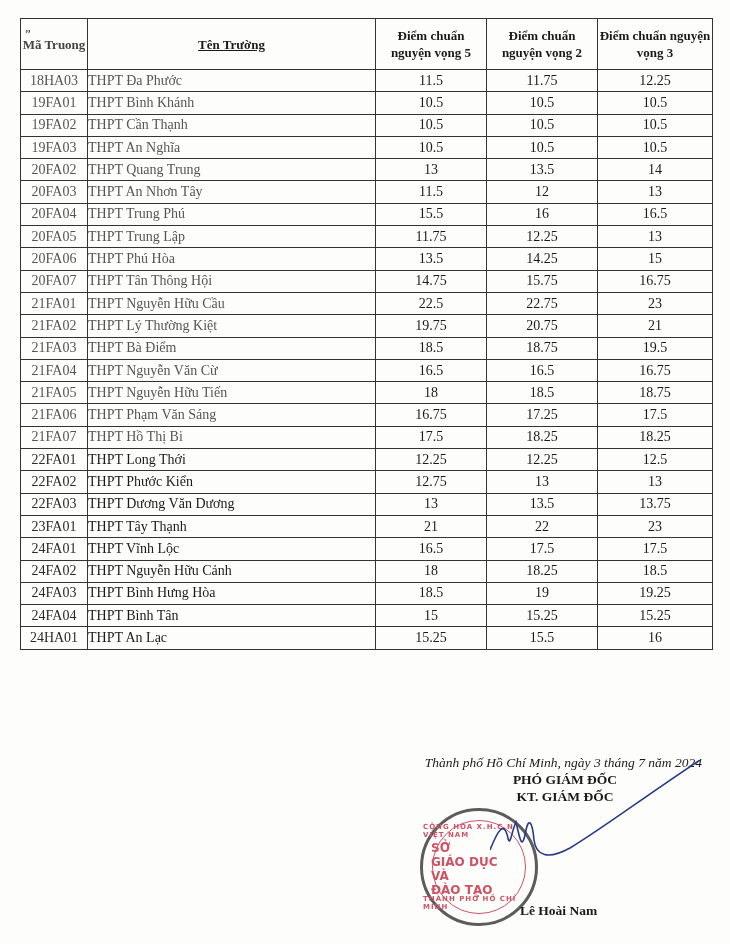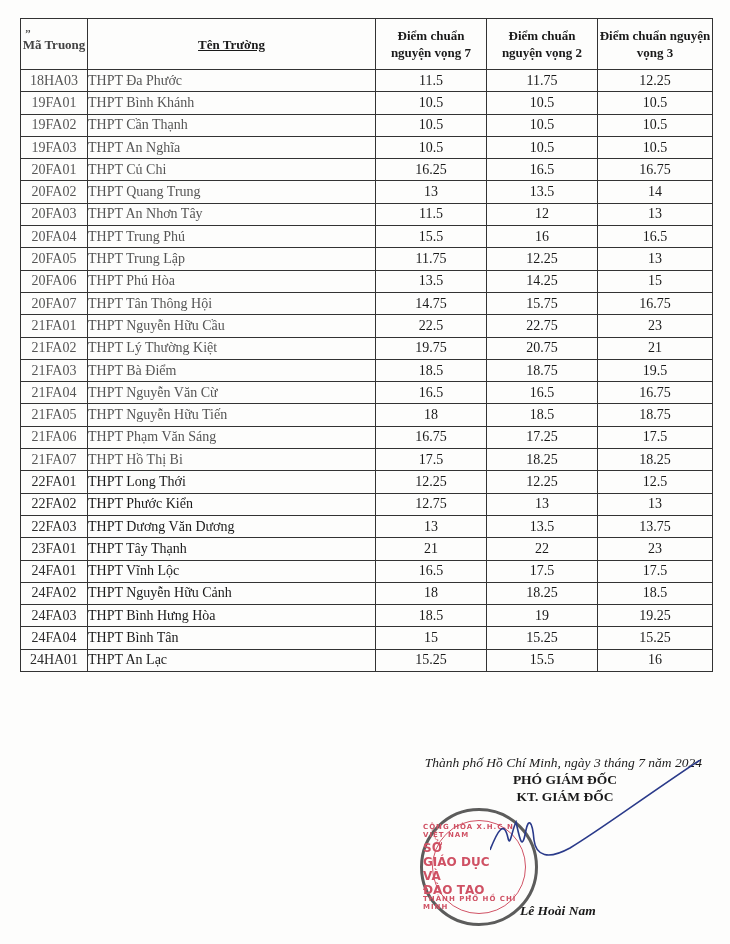--- a/index.html
+++ b/index.html
@@ -139,56 +139,56 @@
       left: 0; right: 0; bottom: 12px;
       font-size: 7px;
       letter-spacing: 1px;
       margin-top: 8px;
     }
     .stamp .center {
       position: absolute;
       left: 0; right: 0; top: 30px;
       font-size: 12px;
       line-height: 14px;
+      padding-left: 8px;
     }
     .signature {
       position: absolute;
       left: 490px;
       top: 760px;
       width: 220px;
       height: 130px;
     }
     .signer {
       position: absolute;
       left: 520px;
       top: 903px;
       font-weight: bold;
       font-size: 13.5px;
       color: #1a1a1a;
-      font-style: italic;
     }
   </style>
 </head>
 <body>
 
 <div class="page">
 
   <table class="scores">
     <colgroup>
       <col class="c-code">
         <col class="c-name">
         <col class="c-s1">
         <col class="c-s2">
         <col class="c-s3">
     </colgroup>
     <thead>
       <tr>
         <th class="h-code"><span class="mark">’’</span><span>Mã Truong</span></th>
         <th class="h-name">Tên Trường</th>
-        <th>Điểm chuẩn nguyện vọng 7</th>
+        <th>Điểm chuẩn nguyện vọng 5</th>
         <th>Điểm chuẩn nguyện vọng 2</th>
         <th>Điểm chuẩn nguyện vọng 3</th>
       </tr>
     </thead>
     <tbody id="rows">
         <tr>
           <td class="code">18HA03</td>
           <td class="name">THPT Đa Phước</td>
           <td class="num">11.5</td>
           <td class="num">11.75</td>
@@ -207,27 +207,20 @@
           <td class="num">10.5</td>
           <td class="num">10.5</td>
           <td class="num">10.5</td>
         </tr>
         <tr>
           <td class="code">19FA03</td>
           <td class="name">THPT An Nghĩa</td>
           <td class="num">10.5</td>
           <td class="num">10.5</td>
           <td class="num">10.5</td>
-        </tr>
-        <tr>
-          <td class="code">20FA01</td>
-          <td class="name">THPT Củ Chi</td>
-          <td class="num">16.25</td>
-          <td class="num">16.5</td>
-          <td class="num">16.75</td>
         </tr>
         <tr>
           <td class="code">20FA02</td>
           <td class="name">THPT Quang Trung</td>
           <td class="num">13</td>
           <td class="num">13.5</td>
           <td class="num">14</td>
         </tr>
         <tr>
           <td class="code">20FA03</td>

